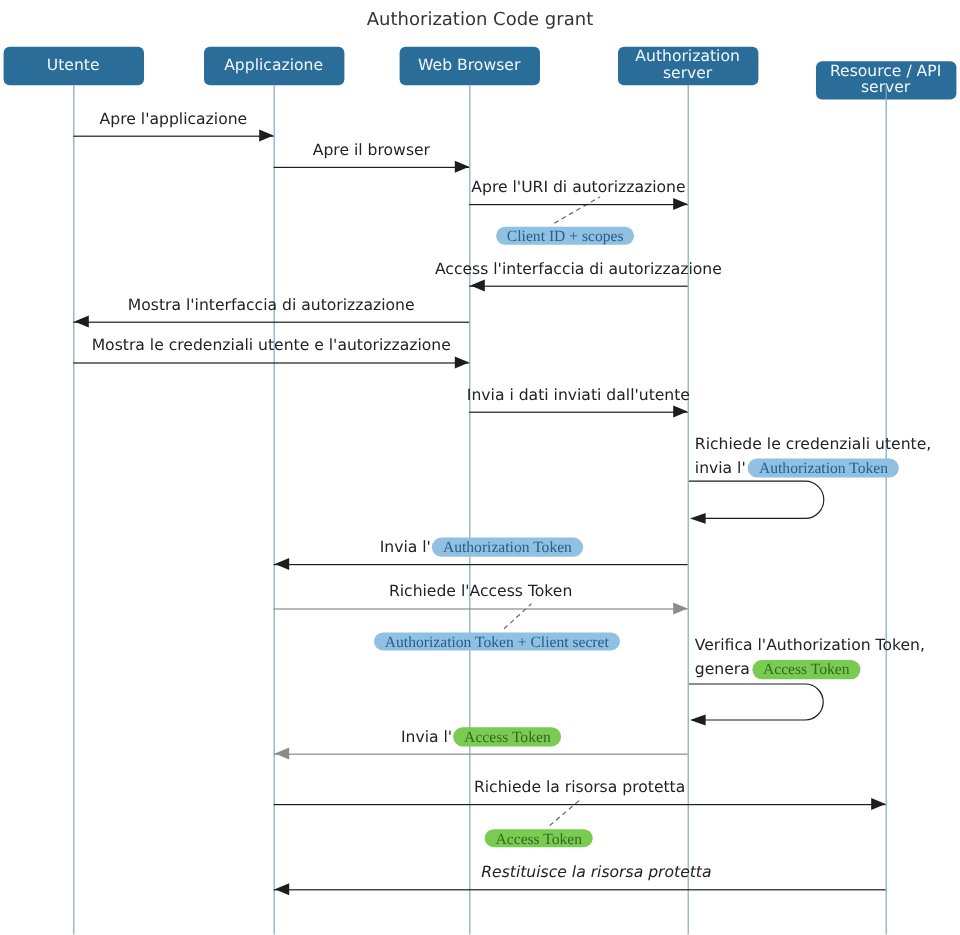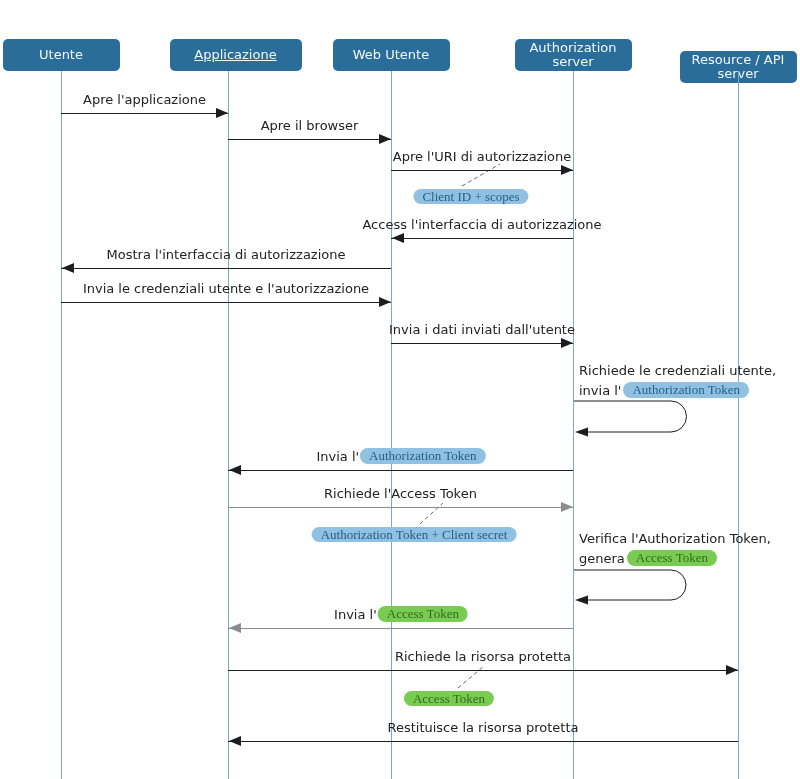--- a/index.html
+++ b/index.html
@@ -28,40 +28,41 @@
           font-size:13px; }
   .selftext { position:absolute; font-size:13px; color:#222; }
   .selftext .line { display:flex; align-items:center; white-space:nowrap; height:20px; }
   .selftext .line span { padding-right:2px; }
   #overlay { position:absolute; left:0; top:0; pointer-events:none; }
 </style>
 </head>
 <body>
 
 <div id="diagram" style="--actor-bg: #2a6d99; --actor-text: #f2f8fc; --lifeline: #7fa8c5; --arrow: #1d1d1d; --arrow-gray: #8c8c8c; --connector: #666666; --pill-blue-bg: #90c1e2; --pill-blue-text: #23608a; --pill-green-bg: #79cb52; --pill-green-text: #33691f;">
+  <div class="title">Authorization Code grant</div>
   <svg id="overlay" width="800" height="779">
       <line x1="462" y1="186" x2="500" y2="164" stroke="#666666" stroke-width="1" stroke-dasharray="4,3"></line>
       <path d="M 574 401 H 671 A 15.5 15.5 0 0 1 671 432 H 586" fill="none" stroke="#1d1d1d" stroke-width="1"></path>
       <polygon points="575,432 588,427.5 588,436.5" fill="#1d1d1d"></polygon>
       <line x1="420" y1="524" x2="443" y2="503" stroke="#666666" stroke-width="1" stroke-dasharray="4,3"></line>
       <path d="M 574 570 H 671 A 15 15 0 0 1 671 600 H 586" fill="none" stroke="#1d1d1d" stroke-width="1"></path>
       <polygon points="575,600 588,595.5 588,604.5" fill="#1d1d1d"></polygon>
       <line x1="458" y1="688" x2="484" y2="666" stroke="#666666" stroke-width="1" stroke-dasharray="4,3"></line>
     </svg>
   <div id="layer">
       <div class="actor-box" style="left: 2.5px; width: 117px;">
         <div>Utente</div>
       </div>
       <div class="lifeline" style="left: 61px;"></div>
-      <div class="actor-box" style="left: 169.5px; width: 132px; text-decoration: underline;">
+      <div class="actor-box" style="left: 169.5px; width: 117px;">
         <div>Applicazione</div>
       </div>
       <div class="lifeline" style="left: 228px;"></div>
       <div class="actor-box" style="left: 332.5px; width: 117px;">
-        <div>Web Utente</div>
+        <div>Web Browser</div>
       </div>
       <div class="lifeline" style="left: 391px;"></div>
       <div class="actor-box" style="left: 514.5px; width: 117px;">
         <div>Authorization</div>
         <div>server</div>
       </div>
       <div class="lifeline" style="left: 573px;"></div>
       <div class="actor-box" style="left: 679.5px; width: 117px; margin-top: 12px;">
         <div>Resource / API</div>
         <div>server</div>
@@ -89,21 +90,21 @@
         <span>Access l'interfaccia di autorizzazione</span>
       </div>
       <div class="msg-line" style="left: 61px; width: 330px; top: 268px;"></div>
       <div class="arrowhead left" style="top: 263px; left: 62px;"></div>
       <div class="msg-label" style="left: 226px; top: 243px;">
         <span>Mostra l'interfaccia di autorizzazione</span>
       </div>
       <div class="msg-line" style="left: 61px; width: 330px; top: 302px;"></div>
       <div class="arrowhead right" style="top: 297px; left: 379px;"></div>
       <div class="msg-label" style="left: 226px; top: 277px;">
-        <span>Invia le credenziali utente e l'autorizzazione</span>
+        <span>Mostra le credenziali utente e l'autorizzazione</span>
       </div>
       <div class="msg-line" style="left: 391px; width: 182px; top: 343px;"></div>
       <div class="arrowhead right" style="top: 338px; left: 561px;"></div>
       <div class="msg-label" style="left: 482px; top: 318px;">
         <span>Invia i dati inviati dall'utente</span>
       </div>
       <div class="selftext" style="left: 579px; top: 360px;">
         <div class="line">
           <span>Richiede le credenziali utente,</span>
         </div>
@@ -140,17 +141,17 @@
         <span class="pill green">Access Token</span>
       </div>
       <div class="msg-line" style="left: 228px; width: 510px; top: 670px;"></div>
       <div class="arrowhead right" style="top: 665px; left: 726px;"></div>
       <div class="msg-label" style="left: 483px; top: 645px;">
         <span>Richiede la risorsa protetta</span>
       </div>
       <div class="note" style="left: 449px; top: 699px;"><span class="pill green">Access Token</span></div>
       <div class="msg-line" style="left: 228px; width: 510px; top: 741px;"></div>
       <div class="arrowhead left" style="top: 736px; left: 229px;"></div>
-      <div class="msg-label" style="left: 483px; top: 716px;">
+      <div class="msg-label" style="left: 497px; top: 716px; font-style: italic;">
         <span>Restituisce la risorsa protetta</span>
       </div>
     </div>
 </div>
 
 </body></html>

